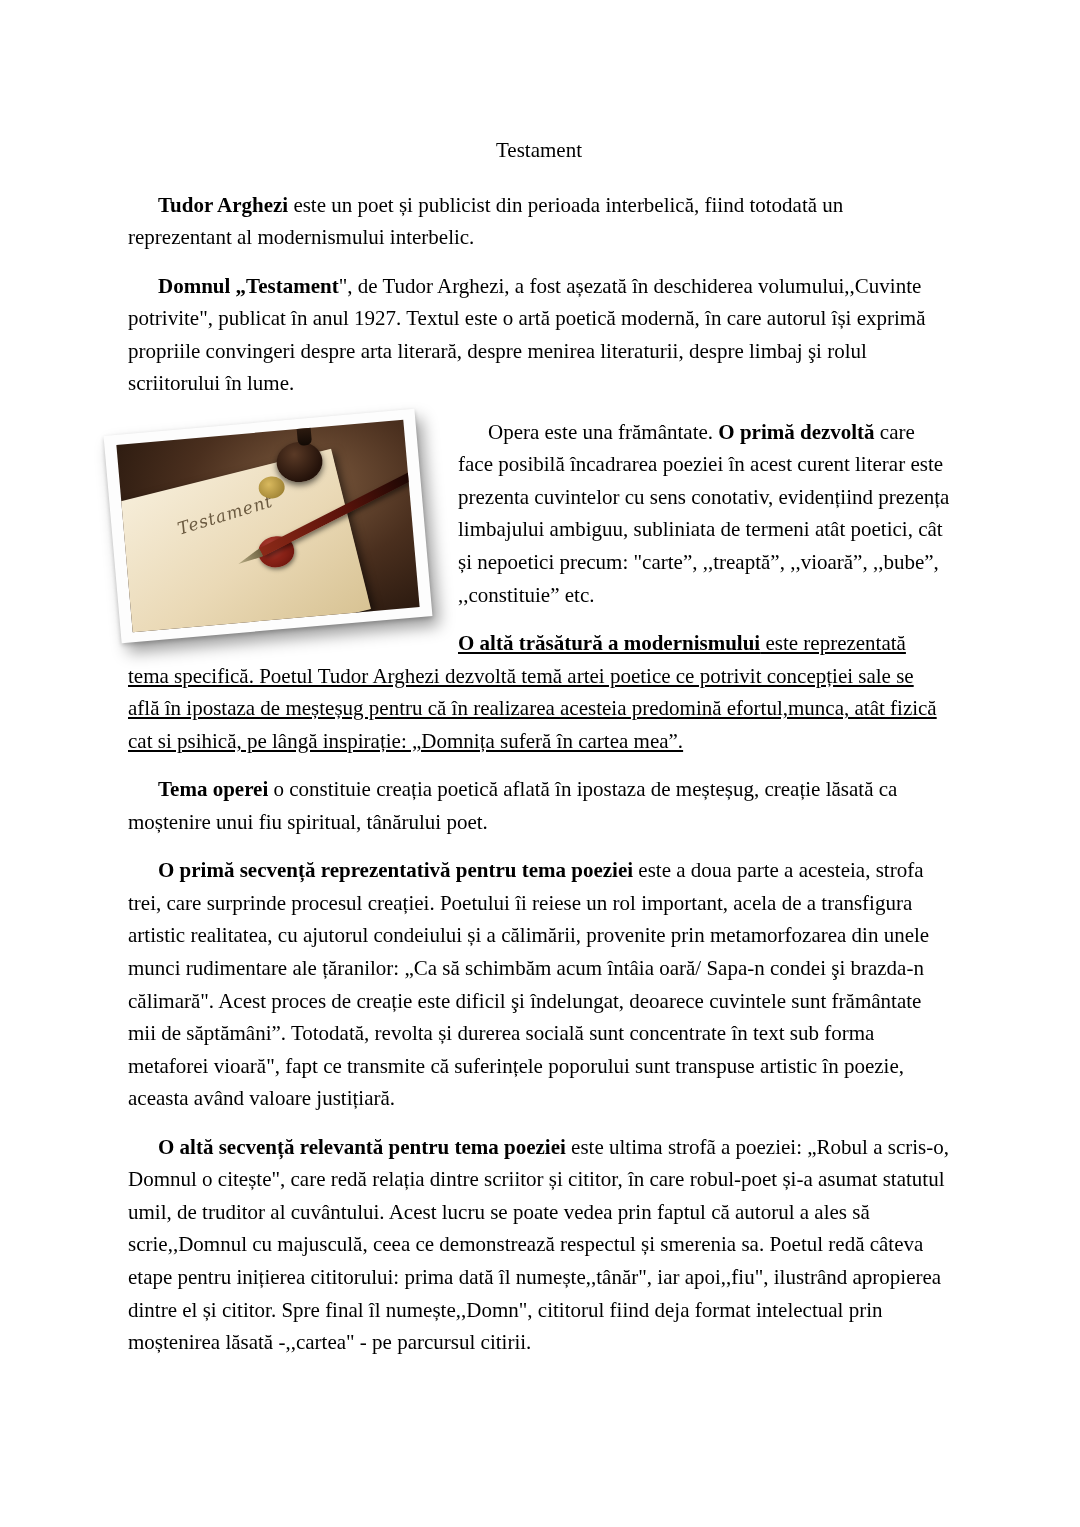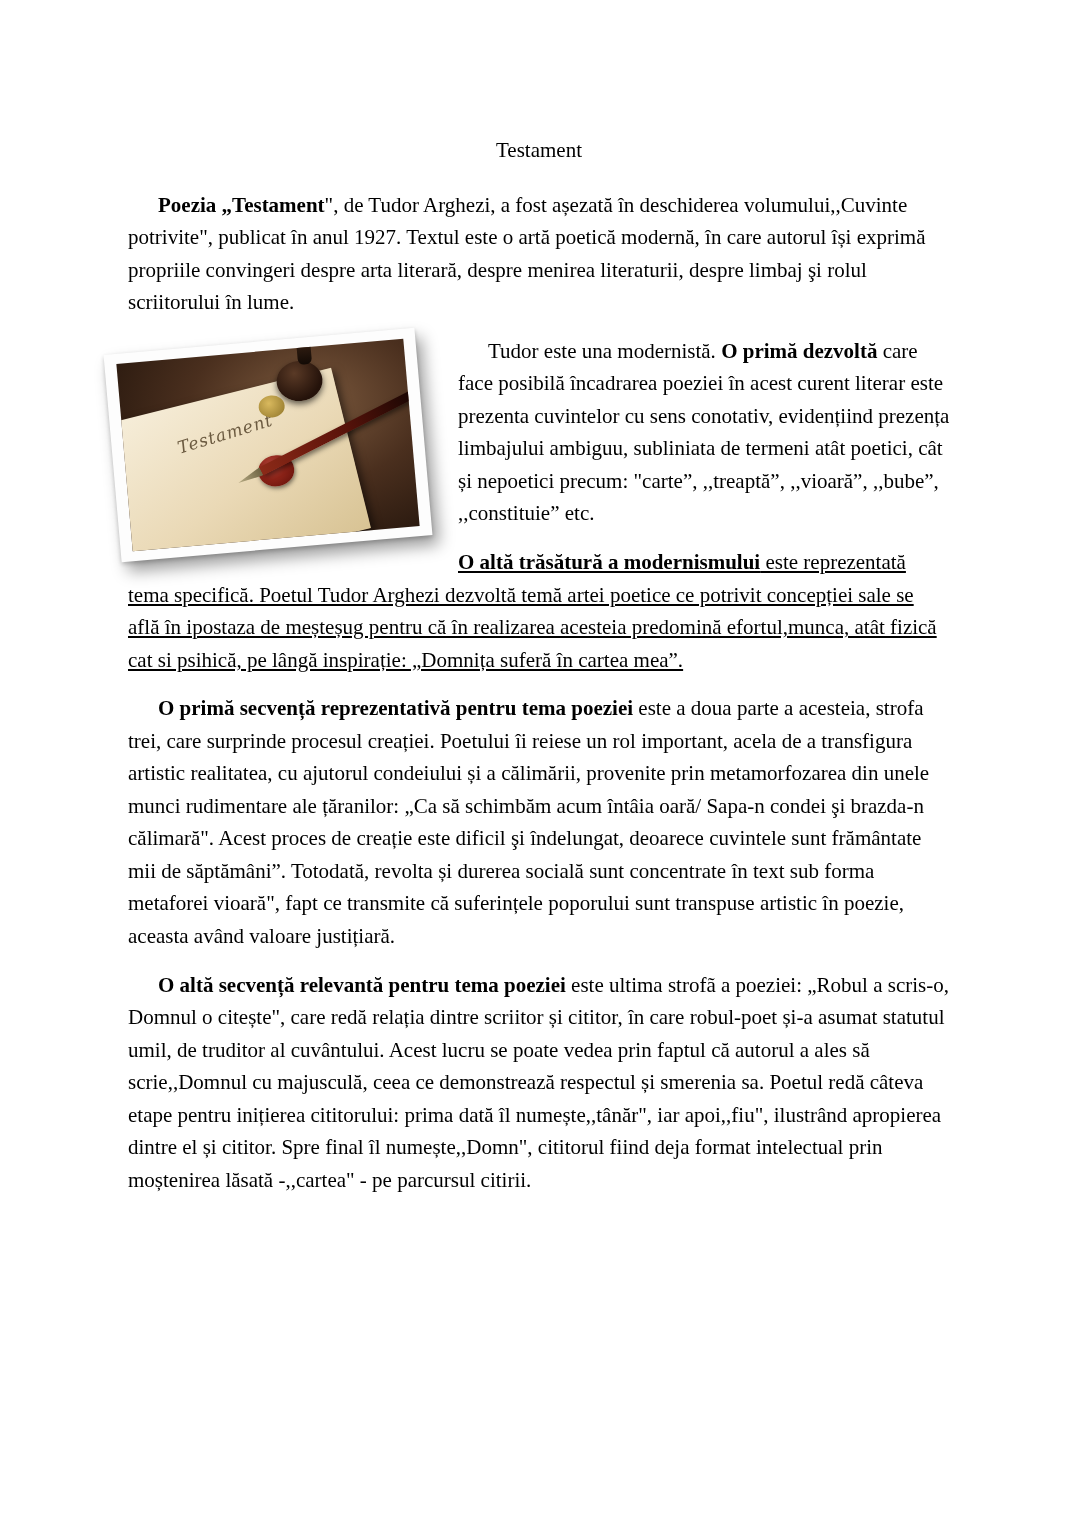--- a/index.html
+++ b/index.html
@@ -130,36 +130,38 @@
     background: linear-gradient(90deg, #b9ad85, #6e6342);
     clip-path: polygon(100% 0, 0 50%, 100% 100%);
   }
 </style>
 </head>
 <body>
 
 <div class="page">
   <div class="title">Testament</div>
   <div id="doc-body">
-      <p class="para"><b>Poezia „Testament</b><span>", de Tudor Arghezi, a fost așezată în deschiderea volumului,,Cuvinte potrivite", publicat în anul 1927. Textul este o artă poetică modernă, în care autorul își exprimă propriile convingeri despre arta literară, despre menirea literaturii, despre limbaj şi rolul scriitorului în lume.</span></p>
+      <p class="para"><b>Tudor Arghezi</b><span> este un poet și publicist din perioada interbelică, fiind totodată un reprezentant al modernismului interbelic.</span></p>
+      <p class="para"><b>Domnul „Testament</b><span>", de Tudor Arghezi, a fost așezată în deschiderea volumului,,Cuvinte potrivite", publicat în anul 1927. Textul este o artă poetică modernă, în care autorul își exprimă propriile convingeri despre arta literară, despre menirea literaturii, despre limbaj şi rolul scriitorului în lume.</span></p>
       <p class="para">
   <span class="photo-wrap">
     <span class="photo-frame" style="display:block;">
       <span class="photo-inner" style="display:block;">
         <span class="letter" style="display:block;">
           <span class="letter-text">Testament</span>
         </span>
         <span class="stamp" style="display:block;"></span>
         <span class="stamp-handle" style="display:block;"></span>
         <span class="disc" style="display:block;"></span>
         <span class="seal" style="display:block;"></span>
         <span class="pen" style="display:block;">
           <span class="pen-nib" style="display:block;"></span>
         </span>
       </span>
     </span>
   </span>
-<span>Tudor este una modernistă. </span><b>O primă dezvoltă</b><span> care face posibilă încadrarea poeziei în acest curent literar este prezenta cuvintelor cu sens conotativ, evidențiind prezența limbajului ambiguu, subliniata de termeni atât poetici, cât și nepoetici precum: "carte”, ,,treaptă”, ,,vioară”, ,,bube”, ,,constituie” etc.</span></p>
+<span>Opera este una frământate. </span><b>O primă dezvoltă</b><span> care face posibilă încadrarea poeziei în acest curent literar este prezenta cuvintelor cu sens conotativ, evidențiind prezența limbajului ambiguu, subliniata de termeni atât poetici, cât și nepoetici precum: "carte”, ,,treaptă”, ,,vioară”, ,,bube”, ,,constituie” etc.</span></p>
       <p class="para no-indent"><b>O altă trăsătură a modernismului</b><span> este reprezentată tema specifică. Poetul Tudor Arghezi dezvoltă temă artei poetice ce potrivit concepției sale se află în ipostaza de meșteșug pentru că în realizarea acesteia predomină efortul,munca, atât fizică cat si psihică, pe lângă inspirație: „Domnița suferă în cartea mea”.</span></p>
+      <p class="para"><b>Tema operei</b><span> o constituie creația poetică aflată în ipostaza de meșteșug, creație lăsată ca moștenire unui fiu spiritual, tânărului poet.</span></p>
       <p class="para"><b>O primă secvență reprezentativă pentru tema poeziei</b><span> este a doua parte a acesteia, strofa trei, care surprinde procesul creației. Poetului îi reiese un rol important, acela de a transfigura artistic realitatea, cu ajutorul condeiului și a călimării, provenite prin metamorfozarea din unele munci rudimentare ale țăranilor: „Ca să schimbăm acum întâia oară/ Sapa-n condei şi brazda-n călimară". Acest proces de creație este dificil şi îndelungat, deoarece cuvintele sunt frământate mii de săptămâni”. Totodată, revolta și durerea socială sunt concentrate în text sub forma metaforei vioară", fapt ce transmite că suferințele poporului sunt transpuse artistic în poezie, aceasta având valoare justițiară.</span></p>
       <p class="para"><b>O altă secvență relevantă pentru tema poeziei</b><span> este ultima strofã a poeziei: „Robul a scris-o, Domnul o citește", care redă relația dintre scriitor și cititor, în care robul-poet și-a asumat statutul umil, de truditor al cuvântului. Acest lucru se poate vedea prin faptul că autorul a ales să scrie,,Domnul cu majusculă, ceea ce demonstrează respectul și smerenia sa. Poetul redă câteva etape pentru inițierea cititorului: prima dată îl numește,,tânăr", iar apoi,,fiu", ilustrând apropierea dintre el și cititor. Spre final îl numește,,Domn", cititorul fiind deja format intelectual prin moștenirea lăsată -,,cartea" - pe parcursul citirii.</span></p>
     </div>
 </div>
 
 </body></html>

